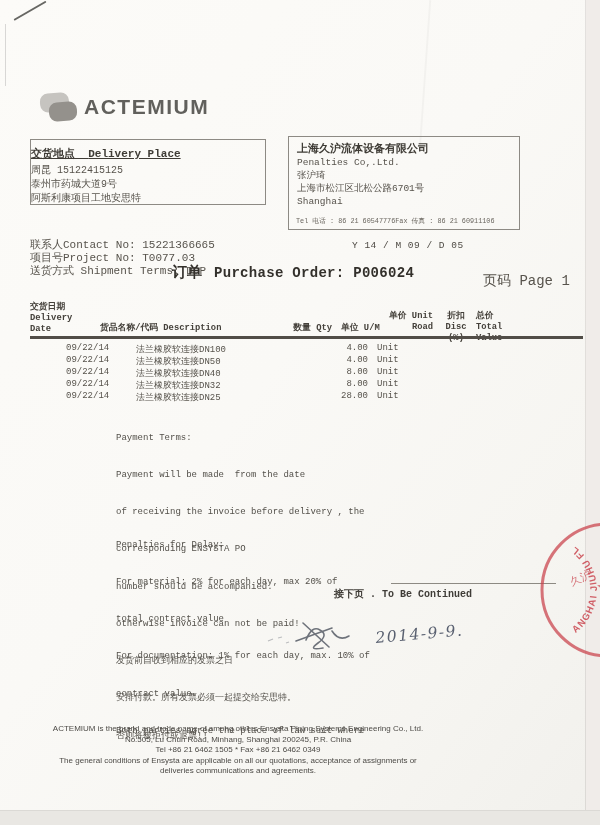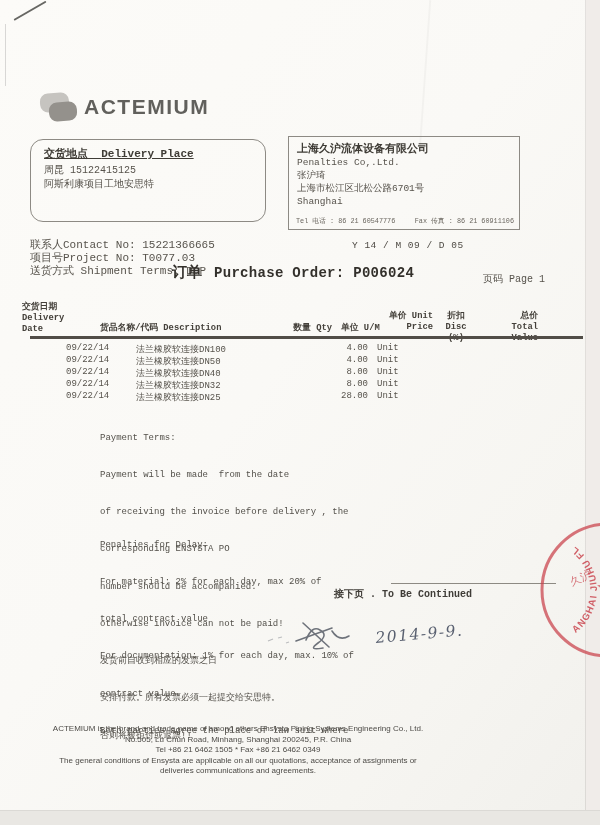--- a/index.html
+++ b/index.html
@@ -21,44 +21,44 @@
   .edge-left{position:absolute;left:5px;top:24px;width:1px;height:62px;background:rgba(0,0,0,.14);}
   .pen-mark{position:absolute;left:14px;top:19px;width:37px;height:2px;background:#4c4c49;transform:rotate(-30deg);transform-origin:left center;border-radius:1px;opacity:.85;}
   .crease{position:absolute;left:424px;top:0;width:2px;height:150px;background:rgba(0,0,0,.03);transform:rotate(4deg);}
   
   .logo{left:38px;top:87px;height:42px;}
   .logo-blob-light{position:absolute;left:2px;top:6px;width:29px;height:19px;border-radius:8px;background:#c6c4c0;transform:rotate(-4deg);}
   .logo-blob-dark{position:absolute;left:11px;top:15px;width:28px;height:19px;border-radius:8px;background:#94918c;transform:rotate(-4deg);}
   .logo-text{position:absolute;left:46px;top:8px;font-family:"Liberation Sans","DejaVu Sans",sans-serif;font-weight:bold;font-size:21px;letter-spacing:1.5px;color:#61605c;}
   
   .box{border:1px solid #8d8a84;background:transparent;}
-  .dbox{left:30px;top:139px;width:236px;height:83px;padding:6px 13px;box-sizing:border-box;border-radius:13px;}
+  .dbox{left:30px;top:139px;width:236px;height:66px;padding:6px 0;box-sizing:border-box;}
   .dbox-title{font-size:11px;font-weight:bold;text-decoration:underline;color:#3f3c36;margin-bottom:3px;}
   .dbox-line{font-size:10px;line-height:14px;color:#57534c;}
   .sbox{left:288px;top:136px;width:232px;height:94px;padding:5px 8px;box-sizing:border-box;}
   .sbox-name{font-size:11px;font-weight:bold;color:#3f3c36;line-height:14px;}
   .sbox-line{font-size:9.5px;line-height:13px;color:#57534c;}
-  .sbox-telfax{position:absolute;bottom:3px;left:7px;right:5px;display:flex;justify-content:space-between;font-size:6.8px;color:#6a665f;}
+  .sbox-telfax{position:absolute;bottom:3px;left:7px;right:5px;display:flex;justify-content:flex-start;font-size:6.8px;color:#6a665f;}
   
   .meta{left:30px;top:239px;font-size:11px;line-height:13px;color:#57534c;}
   .datecode{left:352px;top:240px;font-size:9.5px;letter-spacing:.5px;color:#4e4a44;}
   .potitle{left:172px;top:263px;color:#33302b;white-space:nowrap;}
   .potitle .cn{font-size:15px;font-weight:bold;margin-top:45px;}
   .potitle .en{font-size:14px;font-weight:bold;margin-left:12px;letter-spacing:.3px;}
-  .pagelabel{left:483px;top:272px;font-size:10px;color:#57534c;}
+  .pagelabel{left:483px;top:272px;font-size:14px;color:#57534c;}
   
   .th{font-size:8.8px;line-height:11px;color:#44403a;font-weight:600;}
   .rule{left:30px;top:336px;width:553px;height:2.6px;background:#514d47;}
   .row{position:absolute;left:0;width:600px;height:12px;font-size:9px;color:#57534c;margin-left:36px;}
   .c-date{position:absolute;left:30px;}
   .c-desc{position:absolute;left:100px;}
   .c-qty{position:absolute;left:268px;width:64px;text-align:right;}
   .c-um{position:absolute;left:341px;}
   
-  .tblock{font-size:9px;line-height:12.4px;color:#53504a;white-space:pre;}
+  .tblock{font-size:9px;line-height:12.4px;color:#53504a;white-space:pre;margin-left:16px;}
   .cont-rule{left:391px;top:583px;width:165px;height:1px;background:#8d8a83;}
   .cont-text{left:334px;top:587px;font-size:10px;font-weight:bold;color:#3f3c37;}
   
   .footer{left:0;top:724px;width:476px;text-align:center;font-family:"Liberation Sans","DejaVu Sans",sans-serif;font-size:8px;line-height:10.5px;color:#4c4a46;}
   .footer div{white-space:nowrap;}
 </style>
 </head>
 <body>
 
 <div class="page">
@@ -72,20 +72,21 @@
 
   <div class="abs logo">
     <div class="logo-blob-light"></div>
     <div class="logo-blob-dark"></div>
     <div class="logo-text">ACTEMIUM</div>
   </div>
 
   <div class="abs box dbox">
     <div class="dbox-title"><span>交货地点</span>&nbsp;&nbsp;<span>Delivery Place</span></div>
     <div class="dbox-line">周昆 15122415125</div>
+    <div class="dbox-line">泰州市药城大道9号</div>
     <div class="dbox-line">阿斯利康项目工地安思特</div>
   </div>
 
   <div class="abs box sbox">
     <div class="sbox-name">上海久沪流体设备有限公司</div>
     <div class="sbox-line">Penalties Co,.Ltd.</div>
     <div class="sbox-line">张沪琦</div>
     <div class="sbox-line">上海市松江区北松公路6701号</div>
     <div class="sbox-line">Shanghai</div>
     <div class="sbox-telfax">
@@ -99,40 +100,40 @@
     <div>项目号Project No: T0077.03</div>
     <div>送货方式 Shipment Terms: DDP</div>
   </div>
   <div class="abs datecode">Y 14 / M 09 / D 05</div>
 
   <div class="abs potitle">
     <span class="cn">订单</span><span class="en">Purchase Order: P006024</span>
   </div>
   <div class="abs pagelabel">页码 Page 1</div>
 
-  <div class="abs th" style="left:22px;top:302px;">
+  <div class="abs th" style="left:30px;top:302px;">
     <div>交货日期</div>
     <div>Delivery</div>
     <div>Date</div>
   </div>
   <div class="abs th" style="left:100px;top:323px;">
     <span>货品名称/代码</span>
     <span style="margin-left:0;">Description</span>
   </div>
   <div class="abs th" style="left:268px;top:323px;width:64px;text-align:right;">数量 Qty</div>
   <div class="abs th" style="left:341px;top:323px;">单位 U/M</div>
   <div class="abs th" style="left:373px;top:311px;width:60px;text-align:right;">
     <div>单价 Unit</div>
-    <div>Price</div>
+    <div>Road</div>
   </div>
   <div class="abs th" style="left:437px;top:311px;width:38px;text-align:center;">
     <div>折扣 Disc</div>
     <div>(%)</div>
   </div>
-  <div class="abs th" style="left:492px;top:311px;width:46px;text-align:right;">
+  <div class="abs th" style="left:476px;top:311px;width:46px;">
     <div>总价 Total</div>
     <div>Value</div>
   </div>
   <div class="abs rule"></div>
 
   <div class="row" style="top:343px;">
     <span class="c-date">09/22/14</span>
     <span class="c-desc">法兰橡胶软连接DN100</span>
     <span class="c-qty">4.00</span>
     <span class="c-um">Unit</span>

